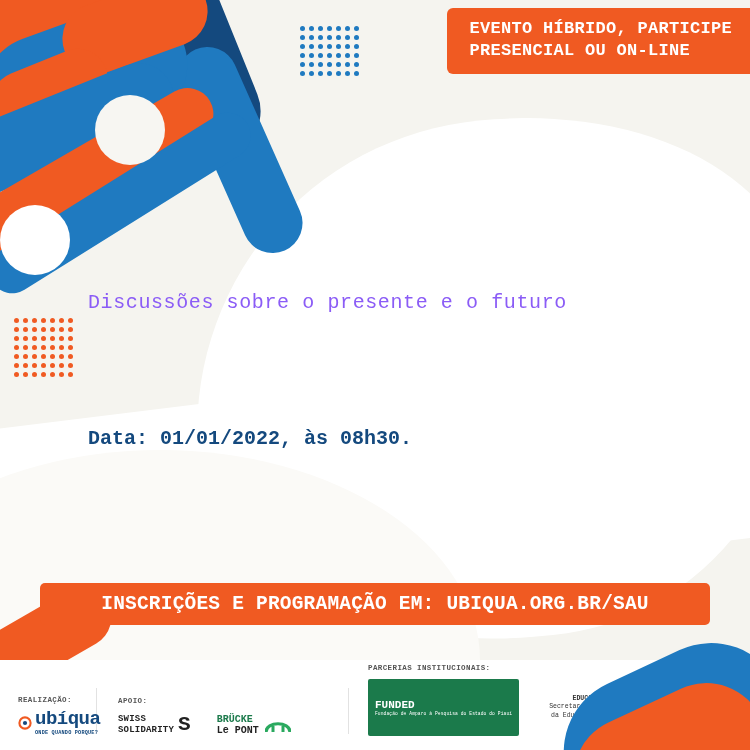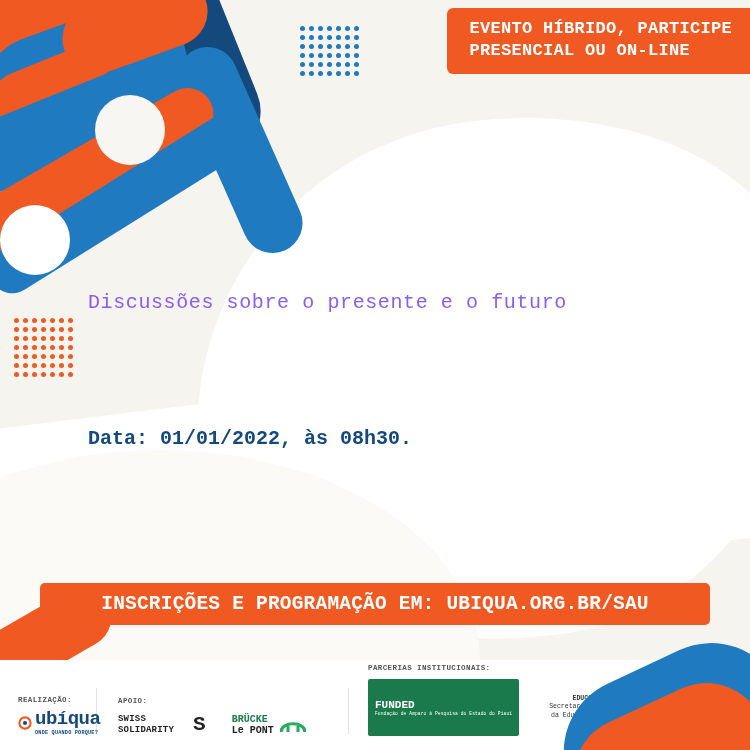--- a/index.html
+++ b/index.html
@@ -253,21 +253,21 @@
         <div class="logo-ubiqua">
           <span>ubíqua</span>
           <span class="tag">ONDE QUANDO PORQUE?</span>
         </div>
       </div>
     </div>
 
     <div class="f-block" style="left:118px;">
       <div class="foot-label">APOIO:</div>
       <div style="margin-top:8px;display:flex;align-items:center;gap:26px;">
-        <div style="display:flex;align-items:center;gap:19px;">
+        <div style="display:flex;align-items:center;gap:4px;">
           <div class="swiss">
             <div>SWISS</div>
             <div>SOLIDARITY</div>
           </div>
           <div style="font-size:21px;font-weight:bold;color:#222;">S</div>
         </div>
         <div style="display:flex;align-items:center;gap:6px;">
           <div class="brucke">
             <div>BRÜCKE</div>
             <div class="b2">Le PONT</div>

